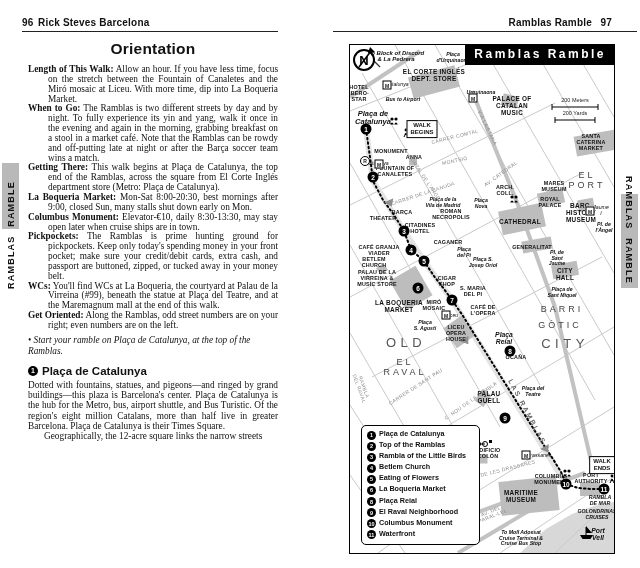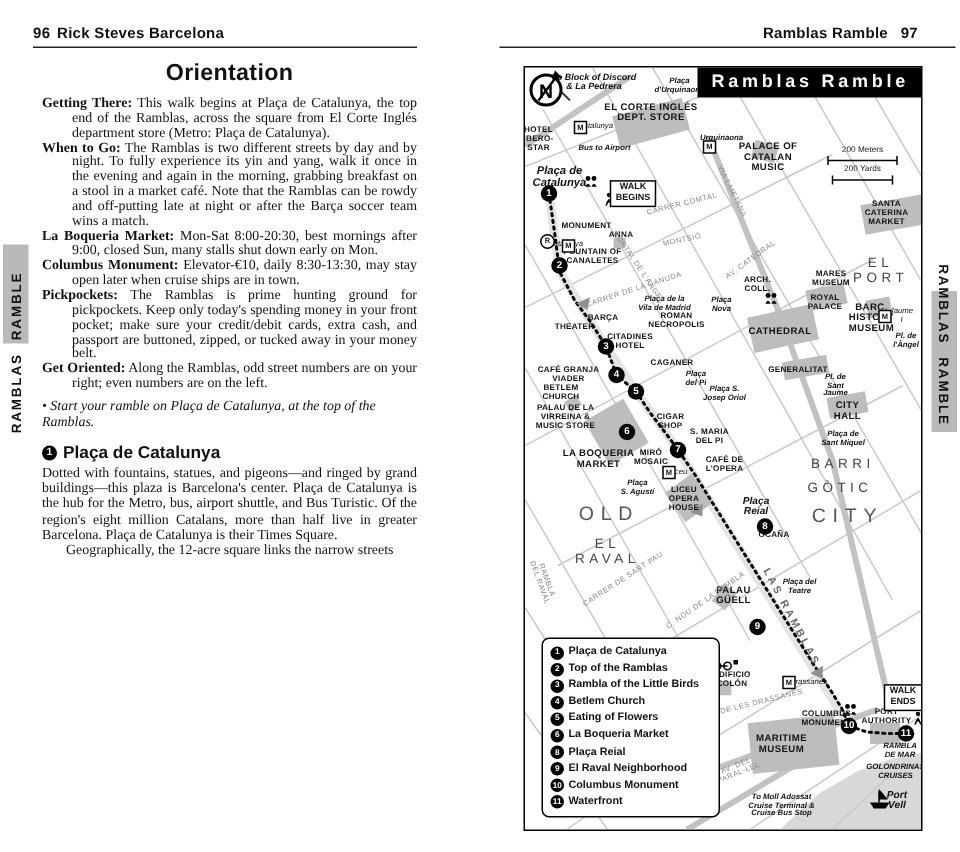--- a/index.html
+++ b/index.html
@@ -79,25 +79,27 @@
   <span class="pg-header" style="left:22px">96</span>
   <span class="pg-header" style="left:38px">Rick Steves Barcelona</span>
   <div class="hdr-rule" style="left:22px;width:256px"></div>
 
   <div class="tab-gray" style="left:2px;top:163px;width:17px;height:66px"></div>
   <div class="tab-text" style="left:-64px;top:227px;transform:rotate(-90deg)">RAMBLAS RAMBLE</div>
 
   <div class="col-left">
     <h1 class="walkhead">Orientation</h1>
     <div class="orient">
+      <p><b>Length of This Walk:</b> <span>Allow an hour. If you have less time, focus on the stretch between the Fountain of Canaletes and the Miró mosaic at Liceu. With more time, dip into La Boqueria Market.</span></p>
+      <p><b>When to Go:</b> <span>The Ramblas is two different streets by day and by night. To fully experience its yin and yang, walk it once in the evening and again in the morning, grabbing breakfast on a stool in a market café. Note that the Ramblas can be rowdy and off-putting late at night or after the Barça soccer team wins a match.</span></p>
       <p><b>Getting There:</b> <span>This walk begins at Plaça de Catalunya, the top end of the Ramblas, across the square from El Corte Inglés department store (Metro: Plaça de Catalunya).</span></p>
-      <p><b>When to Go:</b> <span>The Ramblas is two different streets by day and by night. To fully experience its yin and yang, walk it once in the evening and again in the morning, grabbing breakfast on a stool in a market café. Note that the Ramblas can be rowdy and off-putting late at night or after the Barça soccer team wins a match.</span></p>
       <p><b>La Boqueria Market:</b> <span>Mon-Sat 8:00-20:30, best mornings after 9:00, closed Sun, many stalls shut down early on Mon.</span></p>
       <p><b>Columbus Monument:</b> <span>Elevator-€10, daily 8:30-13:30, may stay open later when cruise ships are in town.</span></p>
       <p><b>Pickpockets:</b> <span>The Ramblas is prime hunting ground for pickpockets. Keep only today's spending money in your front pocket; make sure your credit/debit cards, extra cash, and passport are buttoned, zipped, or tucked away in your money belt.</span></p>
+      <p><b>WCs:</b> <span>You'll find WCs at La Boqueria, the courtyard at Palau de la Virreina (#99), beneath the statue at Plaça del Teatre, and at the Maremagnum mall at the end of this walk.</span></p>
       <p><b>Get Oriented:</b> <span>Along the Ramblas, odd street numbers are on your right; even numbers are on the left.</span></p>
     </div>
     <div class="intro-line">• Start your ramble on Plaça de Catalunya, at the top of the Ramblas.</div>
     <div class="sec-head">
       <span class="numdot">1</span>
       <span>Plaça de Catalunya</span>
     </div>
     <p class="bodypara">Dotted with fountains, statues, and pigeons—and ringed by grand buildings—this plaza is Barcelona's center. Plaça de Catalunya is the hub for the Metro, bus, airport shuttle, and Bus Turistic. Of the region's eight million Catalans, more than half live in greater Barcelona. Plaça de Catalunya is their Times Square.</p>
     <p class="bodypara ind">Geographically, the 12-acre square links the narrow streets</p>
   </div>

